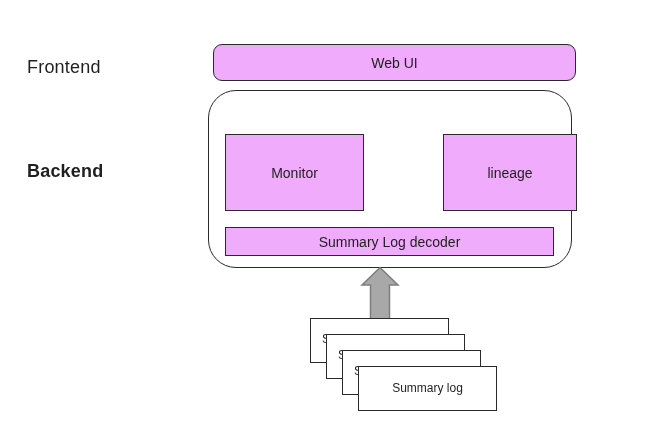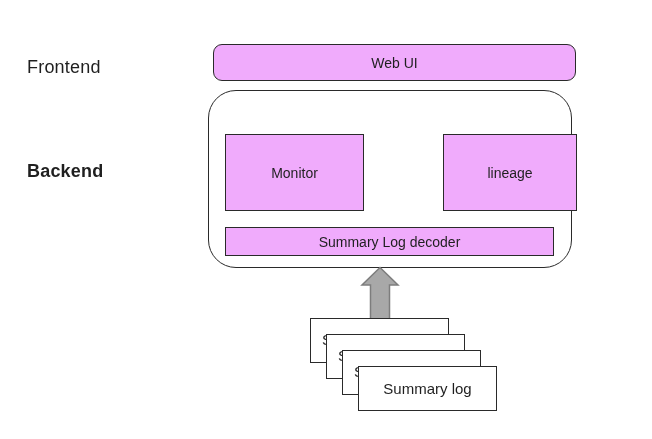--- a/index.html
+++ b/index.html
@@ -66,21 +66,21 @@
     width: 44px; height: 60px;
   }
 
   .stack-box {
     position: absolute;
     box-sizing: border-box;
     width: 139px; height: 45px;
     background: #ffffff;
     border: 1.4px solid var(--line, #2a2a2a);
     overflow: hidden;
-    font-size: 15px;
+    font-size: 12px;
     color: var(--text, #1f1f1f);
     white-space: nowrap;
   }
   .stack-box .txt {
     display: block;
     line-height: 41px;
   }
   .stack-box.back .txt { padding-left: 11px; }
   .stack-box.front .txt { text-align: center; line-height: 43px; }
 

